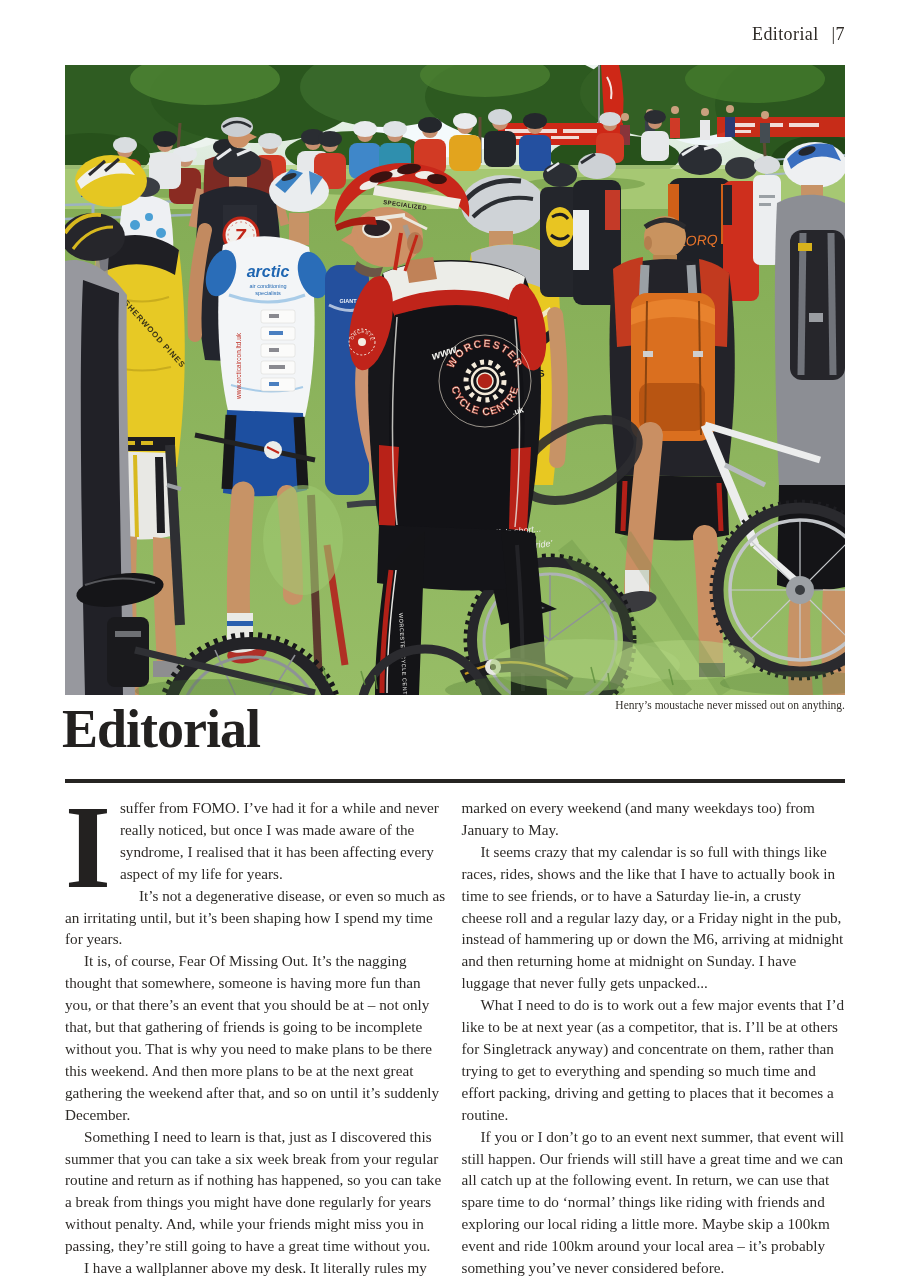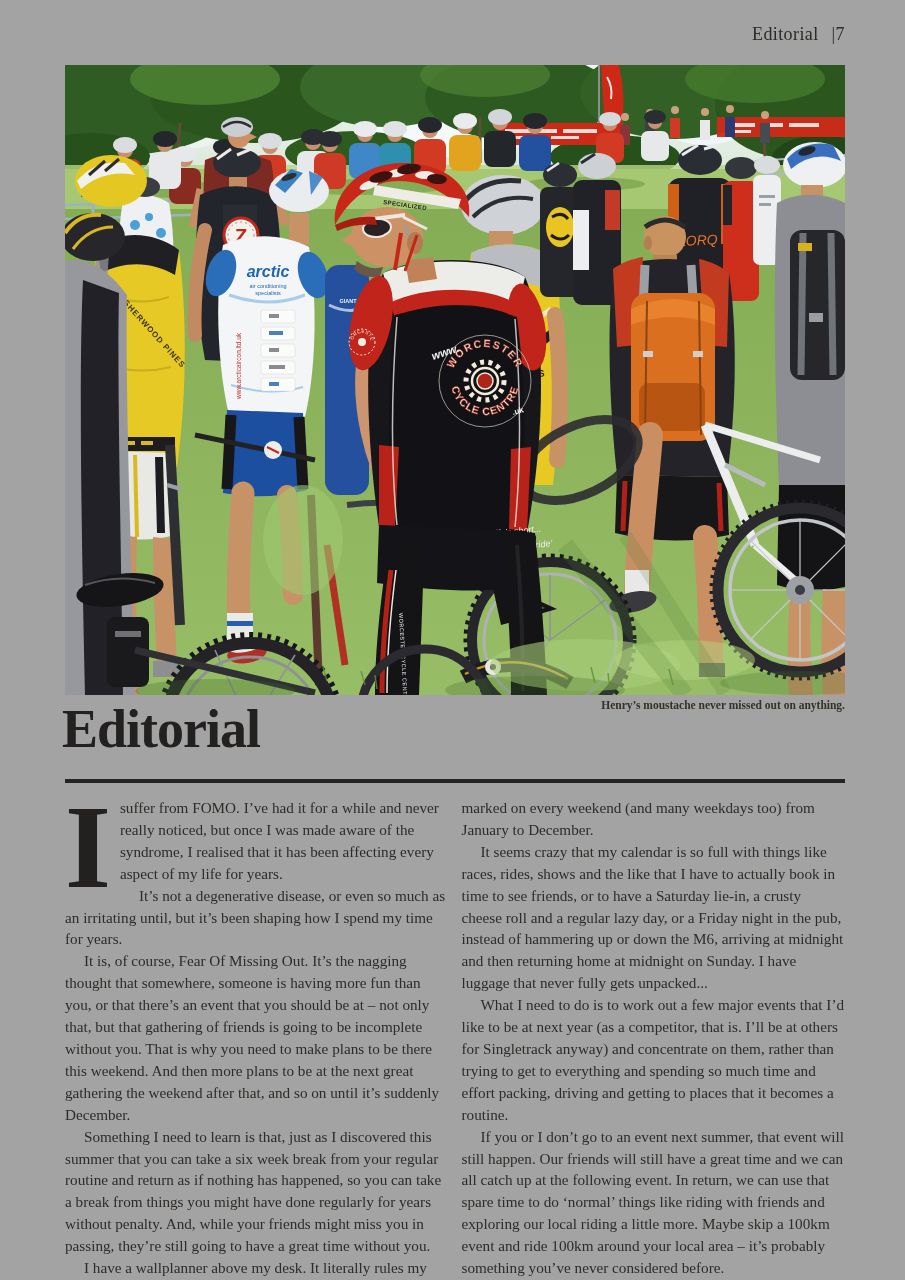--- a/index.html
+++ b/index.html
@@ -1,22 +1,22 @@
 <!DOCTYPE html>
 <html><head>
 <meta charset="utf-8">
 <style>
   html,body{margin:0;padding:0;background:#e8e8e8;}
-  .page{position:relative;width:905px;height:1280px;background:#a3a3a3;overflow:hidden;
+  .page{position:relative;width:905px;height:1280px;background:#ffffff;overflow:hidden;
         font-family:"Liberation Serif","DejaVu Serif",serif;}
   .running-head{position:absolute;top:24px;right:60px;font-size:18px;color:#2e2a26;letter-spacing:.4px;}
   .running-head .pn{margin-left:13px;}
   .photo{position:absolute;left:65px;top:65px;width:780px;height:630px;margin:0;overflow:hidden;background:#7fa851;}
   .photo svg{display:block;}
-  .caption{position:absolute;top:699px;right:60px;font-size:11.5px;font-weight:bold;color:#35312c;}
+  .caption{position:absolute;top:699px;right:60px;font-size:11.5px;font-weight:normal;color:#35312c;}
   .headline{position:absolute;left:62px;top:702px;margin:0;font-size:54px;font-weight:bold;
             letter-spacing:-1px;color:#232120;line-height:1;}
   .rule{position:absolute;left:65px;top:779px;width:780px;height:4px;background:#262422;}
   .columns{position:absolute;left:65px;top:797px;width:780px;display:flex;gap:13px;}
   .col{flex:1;}
   .col p{margin:0;text-indent:19px;font-size:15.2px;line-height:21.9px;color:#2e2b28;}
   .col p.nofirst{text-indent:0;}
   .dropcap{float:left;font-size:118px;line-height:.78;font-weight:bold;color:#232120;
            padding:5px 9px 0 0;}
   text{font-family:"Liberation Sans","DejaVu Sans",sans-serif;}
@@ -590,21 +590,21 @@
 
   <div class="columns">
     <div class="col">
       <p class="nofirst"><span class="dropcap">I</span><span>suffer from FOMO. I’ve had it for a while and never really noticed, but once I was made aware of the syndrome, I realised that it has been affecting every aspect of my life for years.</span></p>
       <p>It’s not a degenerative disease, or even so much as an irritating until, but it’s been shaping how I spend my time for years.</p>
       <p>It is, of course, Fear Of Missing Out. It’s the nagging thought that somewhere, someone is having more fun than you, or that there’s an event that you should be at – not only that, but that gathering of friends is going to be incomplete without you. That is why you need to make plans to be there this weekend. And then more plans to be at the next great gathering the weekend after that, and so on until it’s suddenly December.</p>
       <p>Something I need to learn is that, just as I discovered this summer that you can take a six week break from your regular routine and return as if nothing has happened, so you can take a break from things you might have done regularly for years without penalty. And, while your friends might miss you in passing, they’re still going to have a great time without you.</p>
       <p>I have a wallplanner above my desk. It literally rules my life. On it I’ve marked the various things that are going on in my life. It holds magazine deadlines, press trips, shows, races and events. Sometimes there’s a break in the schedule where I’ve marked ‘My friend Tom coming to visit’ or ‘Local riding’ – but regardless, there’s something</p>
     </div>
     <div class="col">
-      <p class="nofirst">marked on every weekend (and many weekdays too) from January to December.</p>
+      <p class="nofirst">marked on every weekend (and many weekdays too) from January to May.</p>
       <p>It seems crazy that my calendar is so full with things like races, rides, shows and the like that I have to actually book in time to see friends, or to have a Saturday lie-in, a crusty cheese roll and a regular lazy day, or a Friday night in the pub, instead of hammering up or down the M6, arriving at midnight and then returning home at midnight on Sunday. I have luggage that never fully gets unpacked...</p>
       <p>What I need to do is to work out a few major events that I’d like to be at next year (as a competitor, that is. I’ll be at others for Singletrack anyway) and concentrate on them, rather than trying to get to everything and spending so much time and effort packing, driving and getting to places that it becomes a routine.</p>
       <p>If you or I don’t go to an event next summer, that event will still happen. Our friends will still have a great time and we can all catch up at the following event. In return, we can use that spare time to do ‘normal’ things like riding with friends and exploring our local riding a little more. Maybe skip a 100km event and ride 100km around your local area – it’s probably something you’ve never considered before.</p>
       <p></p>
     </div>
   </div>
 
 </div>
 
 </body></html>

